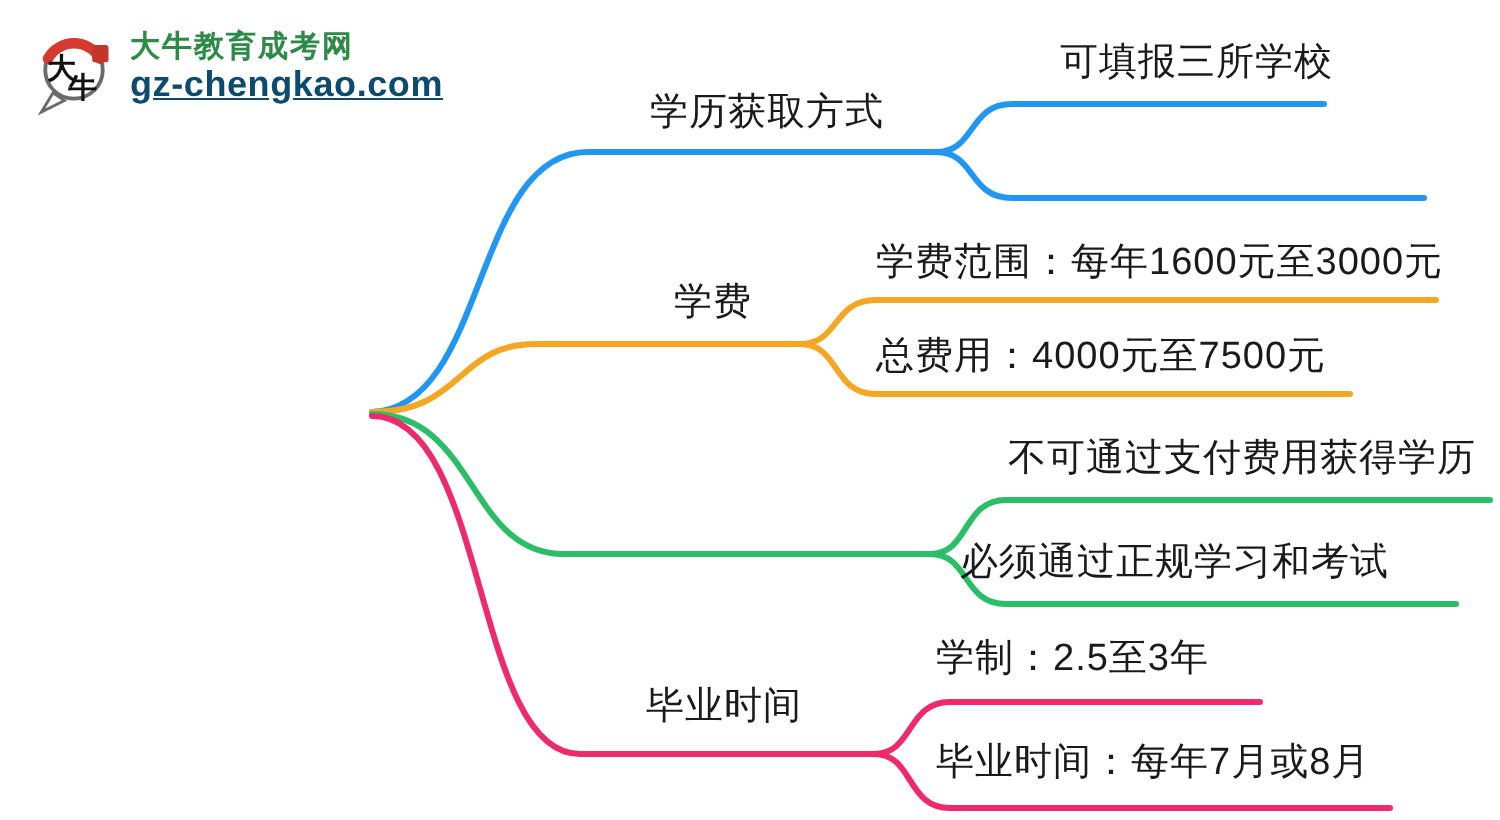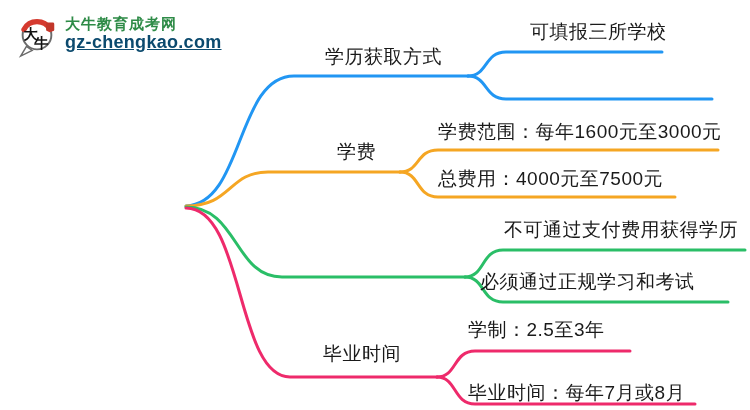--- a/index.html
+++ b/index.html
@@ -17,21 +17,21 @@
   .b1-label{left:337px;top:141px;}
   .b2-label{left:323px;top:245px;}
   .b3-label{left:323px;top:343px;}
   .b0-c0{left:530px;top:21px;}
   .b0-c1{left:531px;top:68px;}
   .b1-c0{left:438px;top:121px;}
   .b1-c1{left:438px;top:168px;}
   .b2-c0{left:504px;top:219px;}
   .b2-c1{left:480px;top:271px;}
   .b3-c0{left:468px;top:319px;text-align:right;}
-  .b3-c1{left:468px;top:382px;}
+  .b3-c1{left:468px;top:371px;}
   .logo{position:absolute;left:14px;top:10px;display:flex;align-items:center;gap:5px;}
   .logo-text{display:flex;flex-direction:column;}
   .logo-name{font-size:15px;font-weight:bold;color:#2e8b47;letter-spacing:1px;line-height:1.15;}
   .logo-url{font-size:18px;font-weight:bold;color:#0c4a6e;letter-spacing:0.3px;line-height:1.2;text-decoration:underline;}
 </style>
 </head>
 <body>
 
 <div class="canvas">
 

